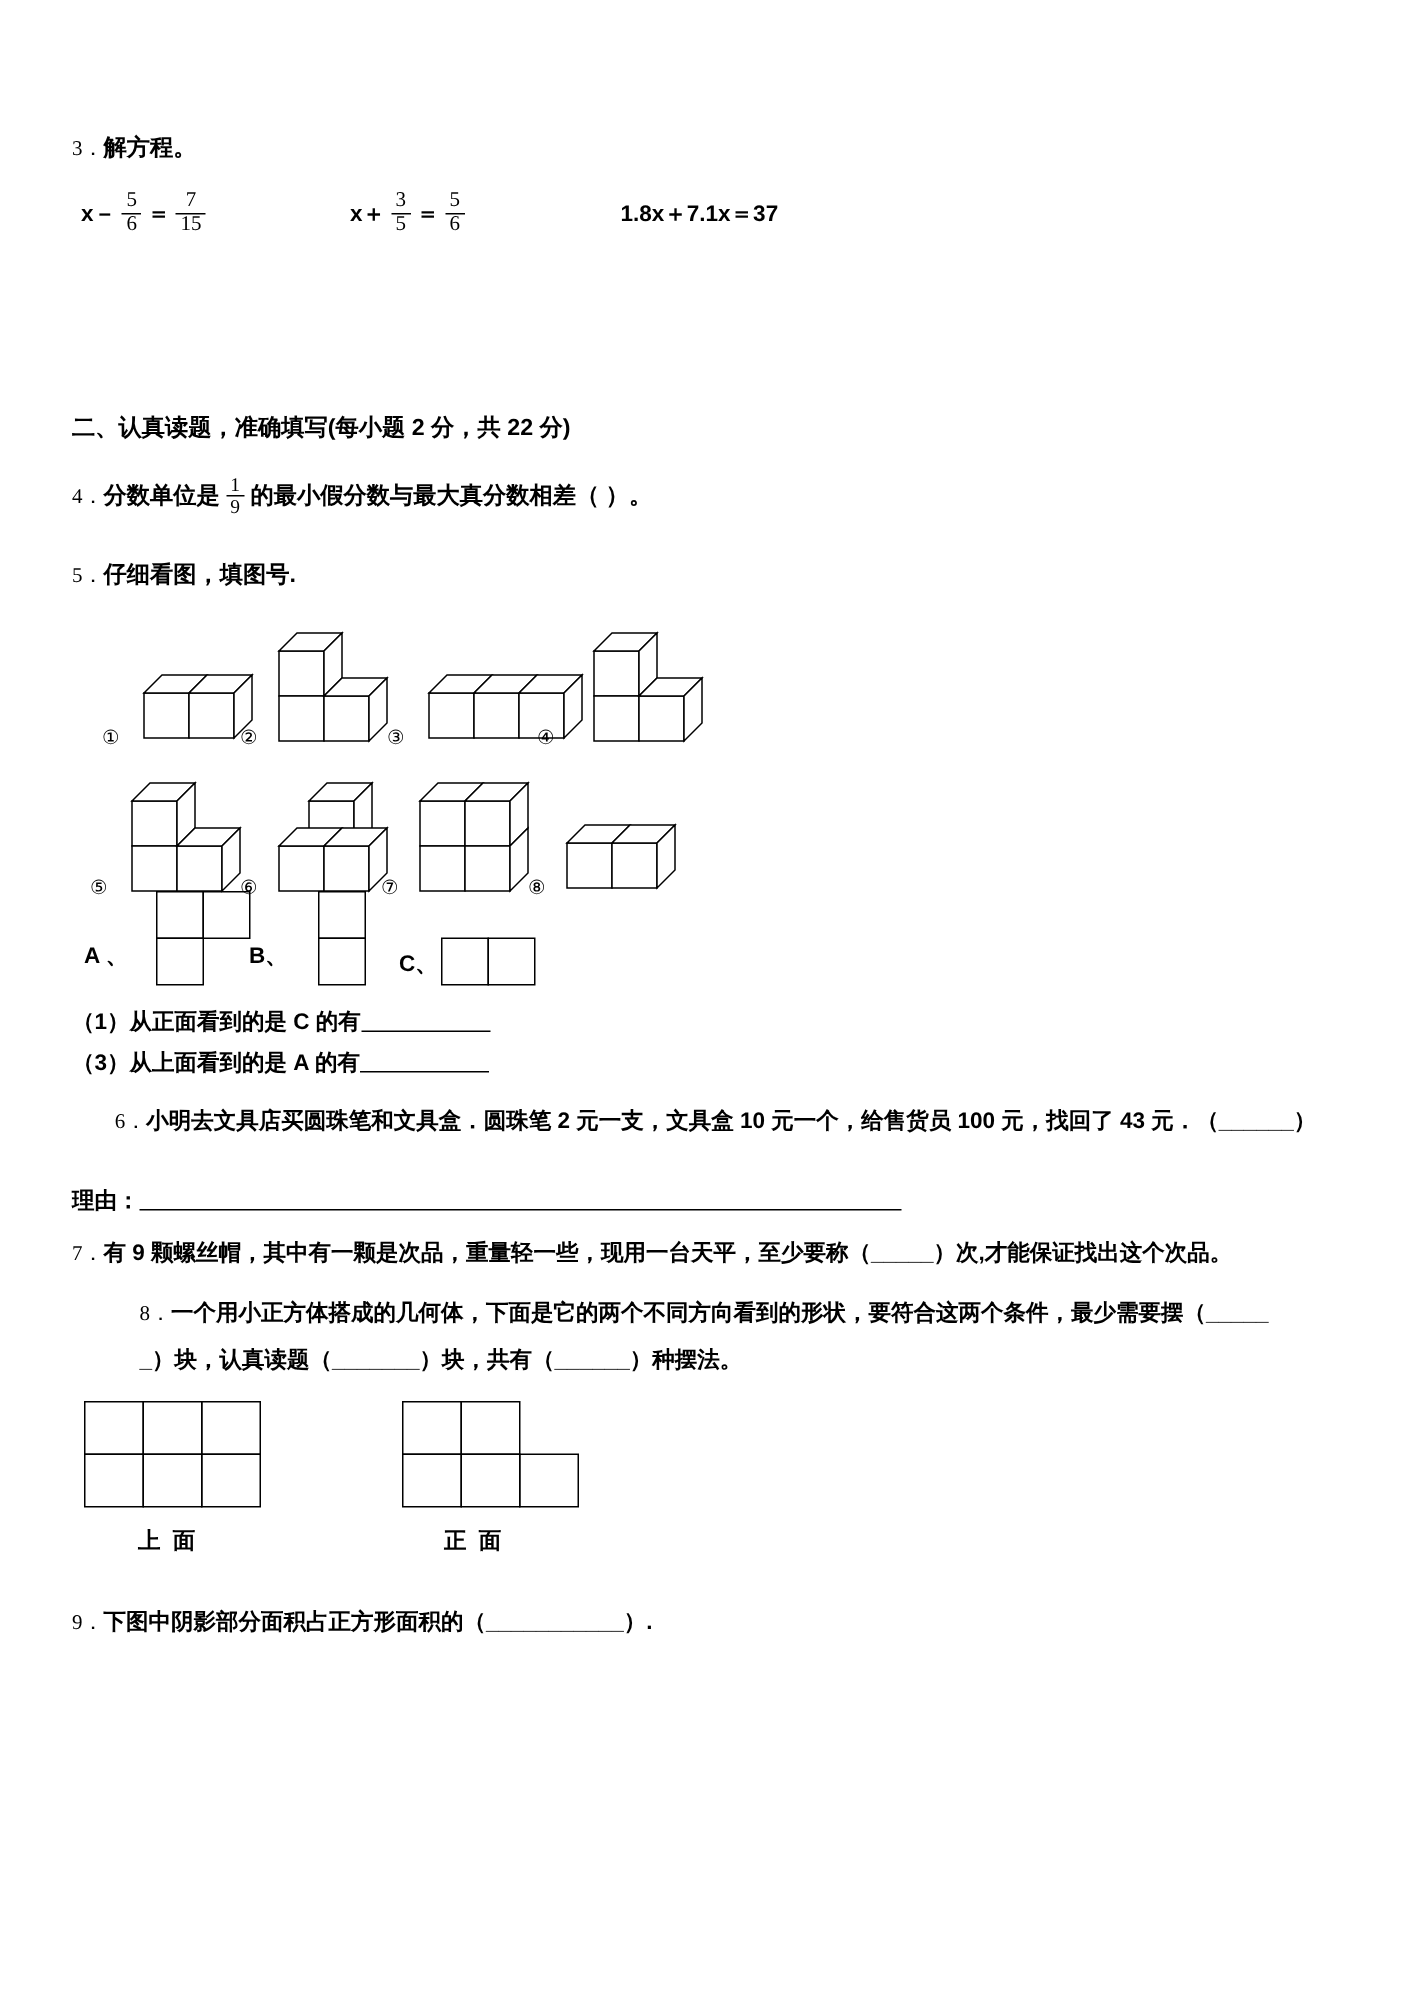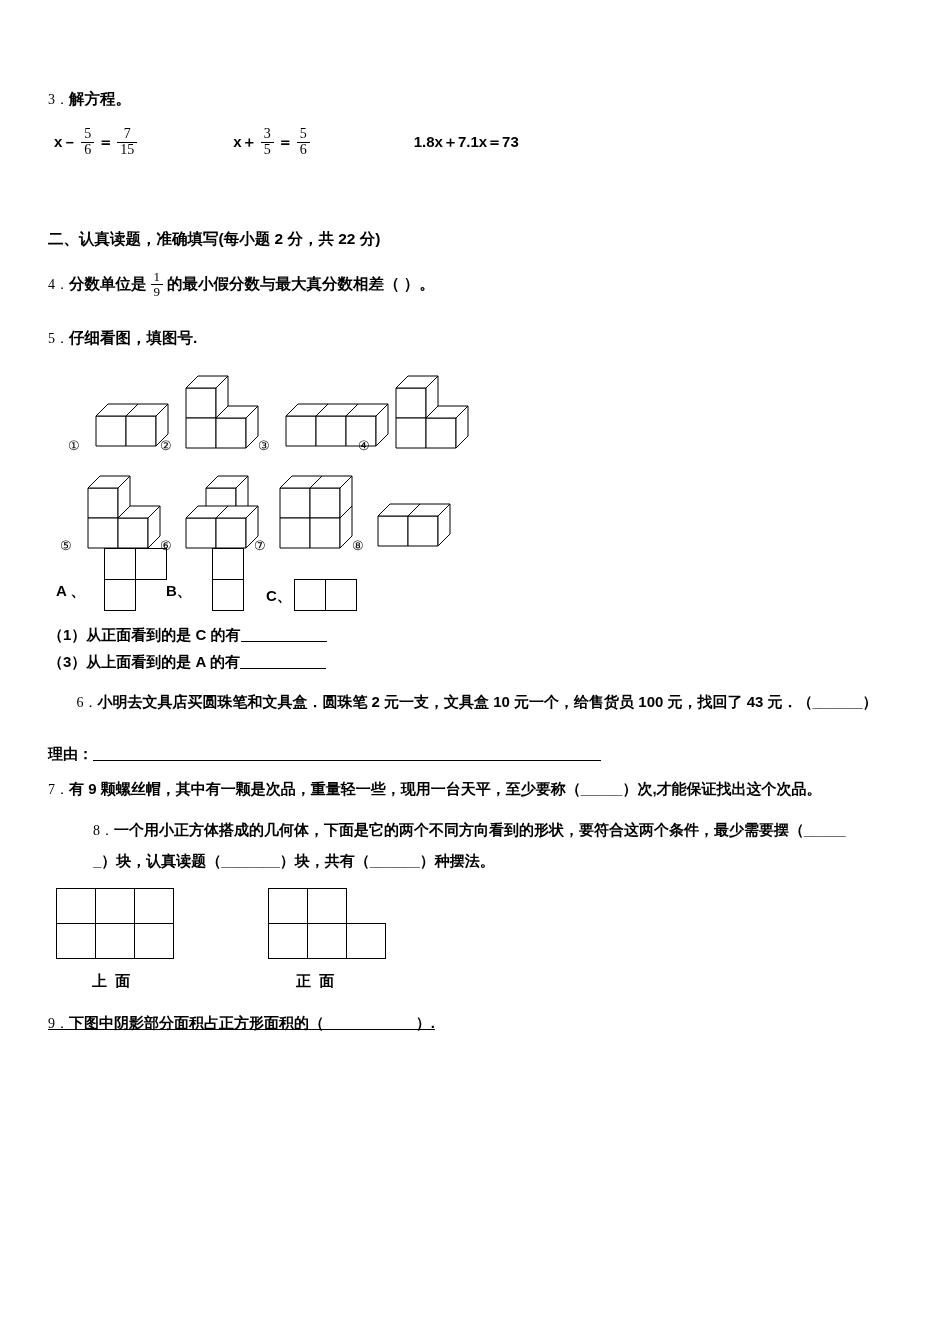--- a/index.html
+++ b/index.html
@@ -66,21 +66,21 @@
     font-weight: normal;
     font-size: 14px;
     line-height: 1.05;
   }
   .frac .num { padding: 0 3px; }
   .frac .den { padding: 0 3px; border-top: 1px solid #000; }
   .frac.small {
     font-size: 13px;
   }
   .section-head {
-    margin-top: 72px;
+    margin-top: 118px;
     font-size: 15.5px;
     font-family: "Liberation Sans", sans-serif;
     font-weight: bold;
   }
   .q4 {
     margin-top: 20px;
     display: flex;
     align-items: center;
     font-size: 15.5px;
     font-family: "Liberation Sans", sans-serif;
@@ -155,21 +155,21 @@
     width: 40px;
     height: 36px;
   }
   .gcap {
     position: absolute;
     font-size: 15px;
     font-family: "Liberation Sans", sans-serif;
     font-weight: bold;
     letter-spacing: 2px;
   }
-  .q9 { margin-top: 6px; font-size: 15px; font-family:"Liberation Sans",sans-serif; font-weight:bold;text-decoration:underline;}
+  .q9 { margin-top: 18px; font-size: 15px; font-family:"Liberation Sans",sans-serif; font-weight:bold;}
   svg { display: block; }
 </style>
 </head>
 <body>
 
 <div class="page">
   <div class="content">
 
     <div class="q-line">
       <span class="qnum">3．</span><span>解方程。</span>
@@ -195,21 +195,21 @@
           <span class="num">3</span>
           <span class="den">5</span>
         </span>
         <span>＝</span>
         <span class="frac">
           <span class="num">5</span>
           <span class="den">6</span>
         </span>
       </span>
 
-      <span class="eq e3">1.8x＋7.1x＝73</span>
+      <span class="eq e3">1.8x＋7.1x＝37</span>
     </div>
 
     <div class="section-head">二、认真读题，准确填写(每小题 2 分，共 22 分)</div>
 
     <div class="q4">
       <span class="qnum">4．</span>
       <span>分数单位是</span>
       <span class="frac small">
         <span class="num">1</span>
         <span class="den">9</span>

